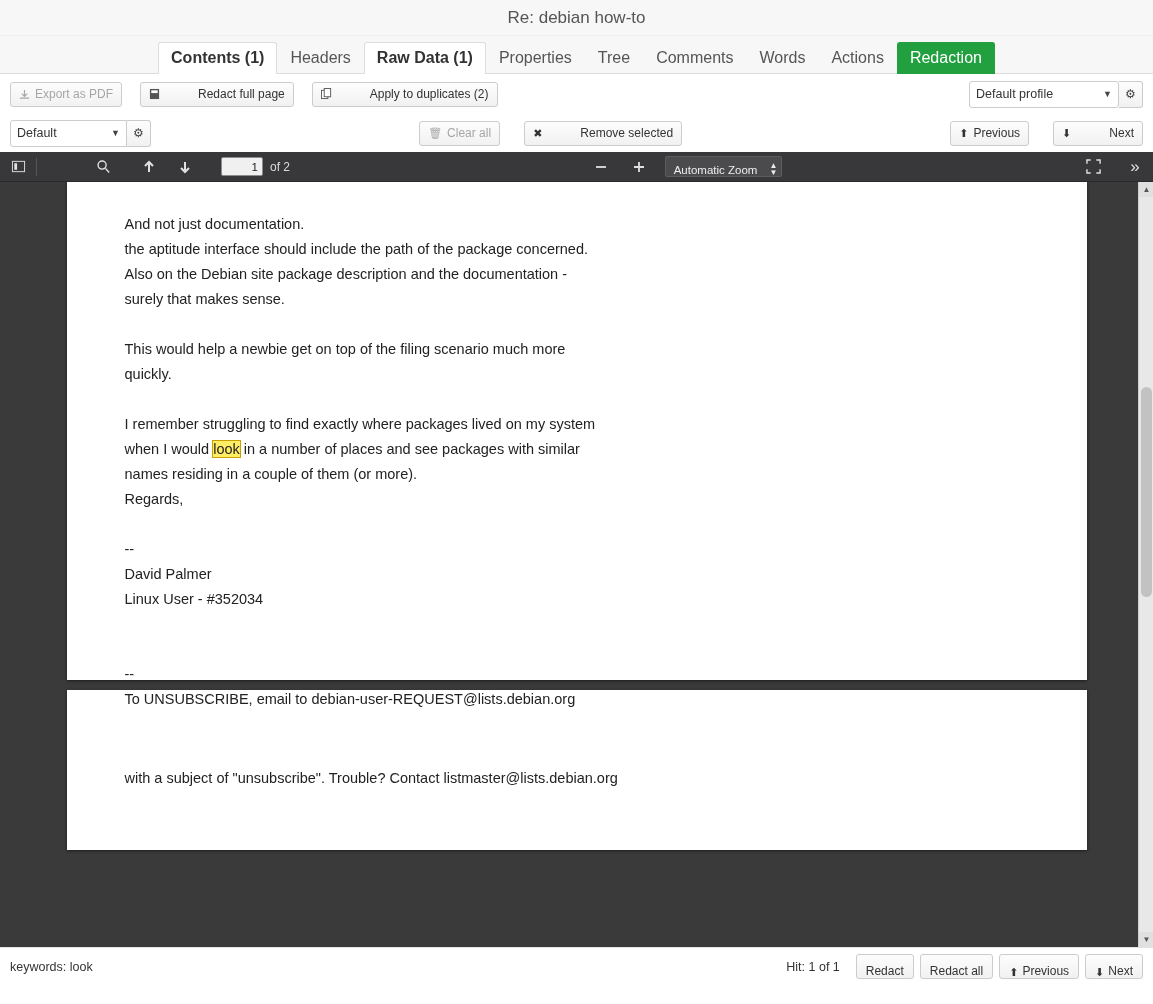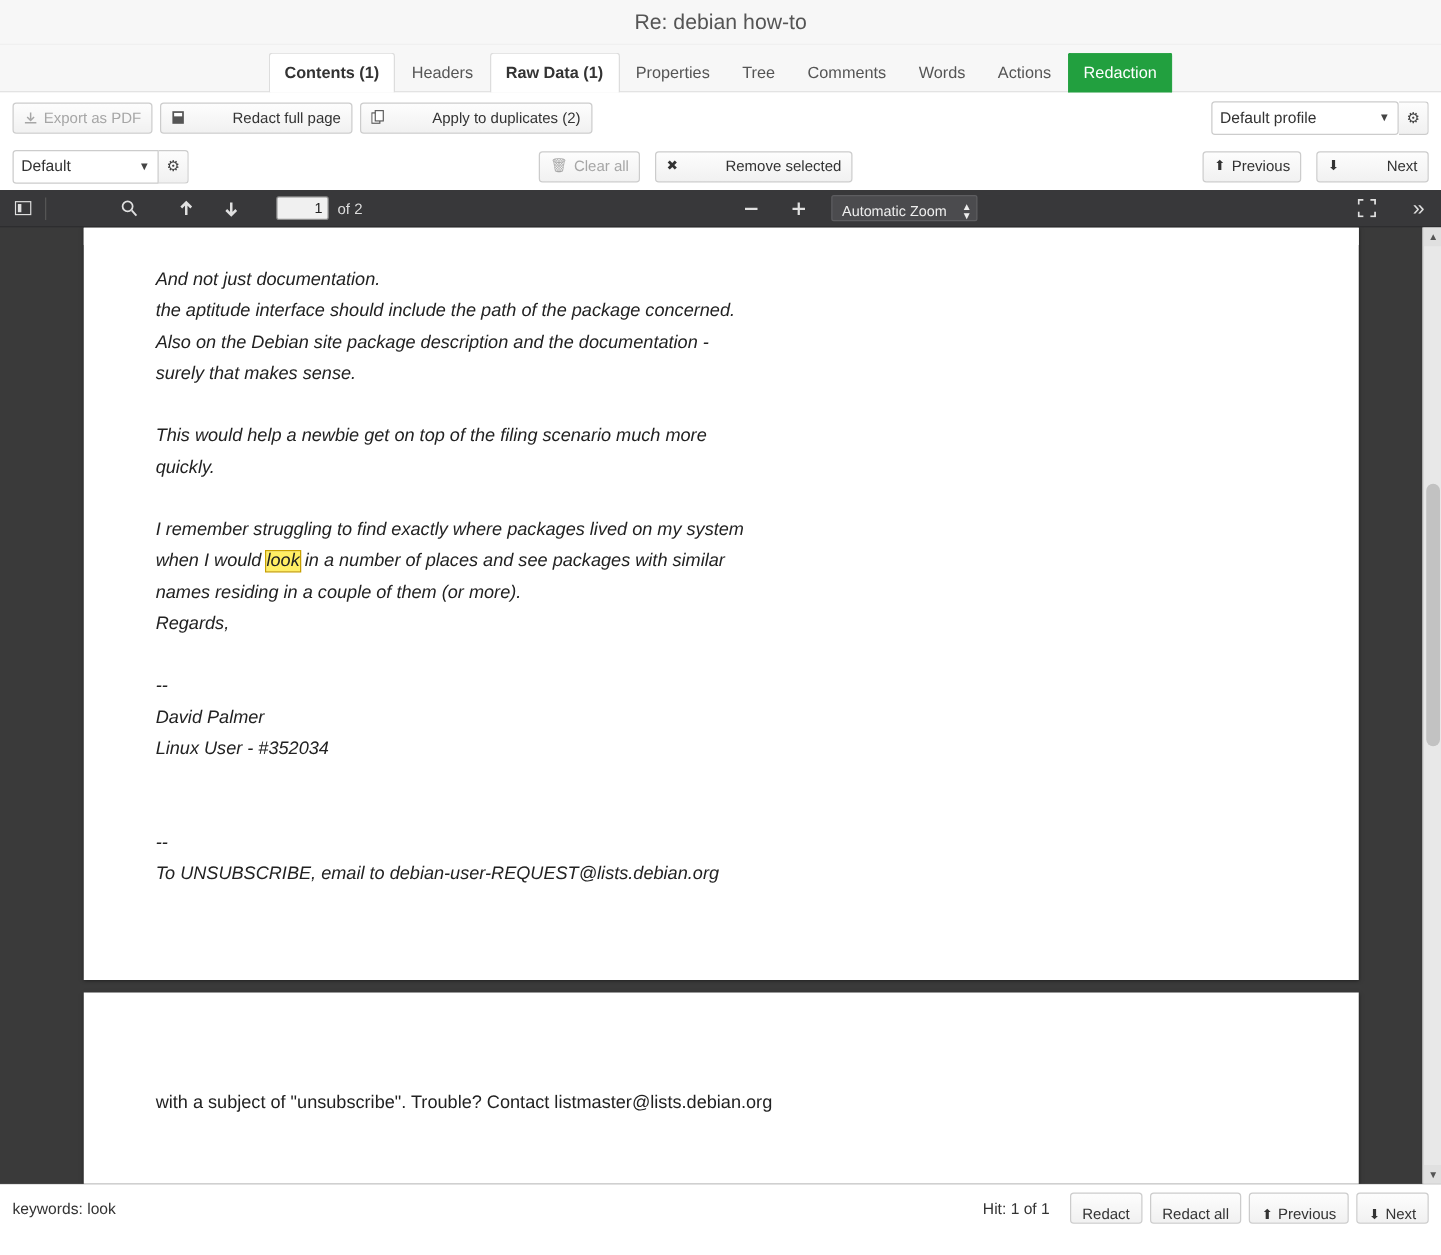--- a/index.html
+++ b/index.html
@@ -36,21 +36,21 @@
     align-items: flex-end;
     justify-content: center;
     padding: 0;
   }
   .tabs {
     display: flex;
     align-items: flex-end;
   }
   .tab {
     padding: 7px 12px 8px 12px;
-    font-size: 13px;
+    font-size: 16px;
     color: #555;
     border: 1px solid transparent;
     border-bottom: none;
     cursor: pointer;
     line-height: 16px;
     background: transparent;
     position: relative;
     top: 1px;
   }
   .tab.active {
@@ -82,21 +82,21 @@
     padding: 0 8px;
     border: 1px solid #ccc;
     border-radius: 3px;
     background: linear-gradient(#fdfdfd, #f1f1f1);
     font-size: 12px;
     color: #333;
     cursor: pointer;
     white-space: nowrap;
   }
   .btn.disabled { color: #a6a6a6; }
-  .btn + .btn { margin-left: 6px; gap: 38px; }
+  .btn + .btn { margin-left: 18px; gap: 38px; }
   .spacer { flex: 1; }
   .profile-select {
     width: 150px;
     height: 27px;
     border: 1px solid #ccc;
     border-radius: 3px;
     background: #fff;
     display: flex;
     align-items: center;
     padding: 0 6px;
@@ -215,21 +215,21 @@
     width: 100%;
     padding-top: 0;
   }
   .page {
     width: 1020px;
     margin: 0 auto;
     background: #fff;
     box-shadow: 0 1px 3px rgba(0,0,0,.5);
     padding: 30px 58px;
   }
-  .page.p1 { height: 602px; margin-top: 0; position: relative; font-style: italic; }
+  .page.p1 { height: 498px; margin-top: 0; position: relative; }
   .page.p2 { height: 160px; margin-top: 10px; padding-top: 76px; }
   .doc-line {
     font-size: 14.5px;
     line-height: 25px;
     color: #222;
     white-space: pre;
     font-family: "Liberation Sans", sans-serif;
   }
   .doc-line.blank { height: 25px; }
   .hl {

